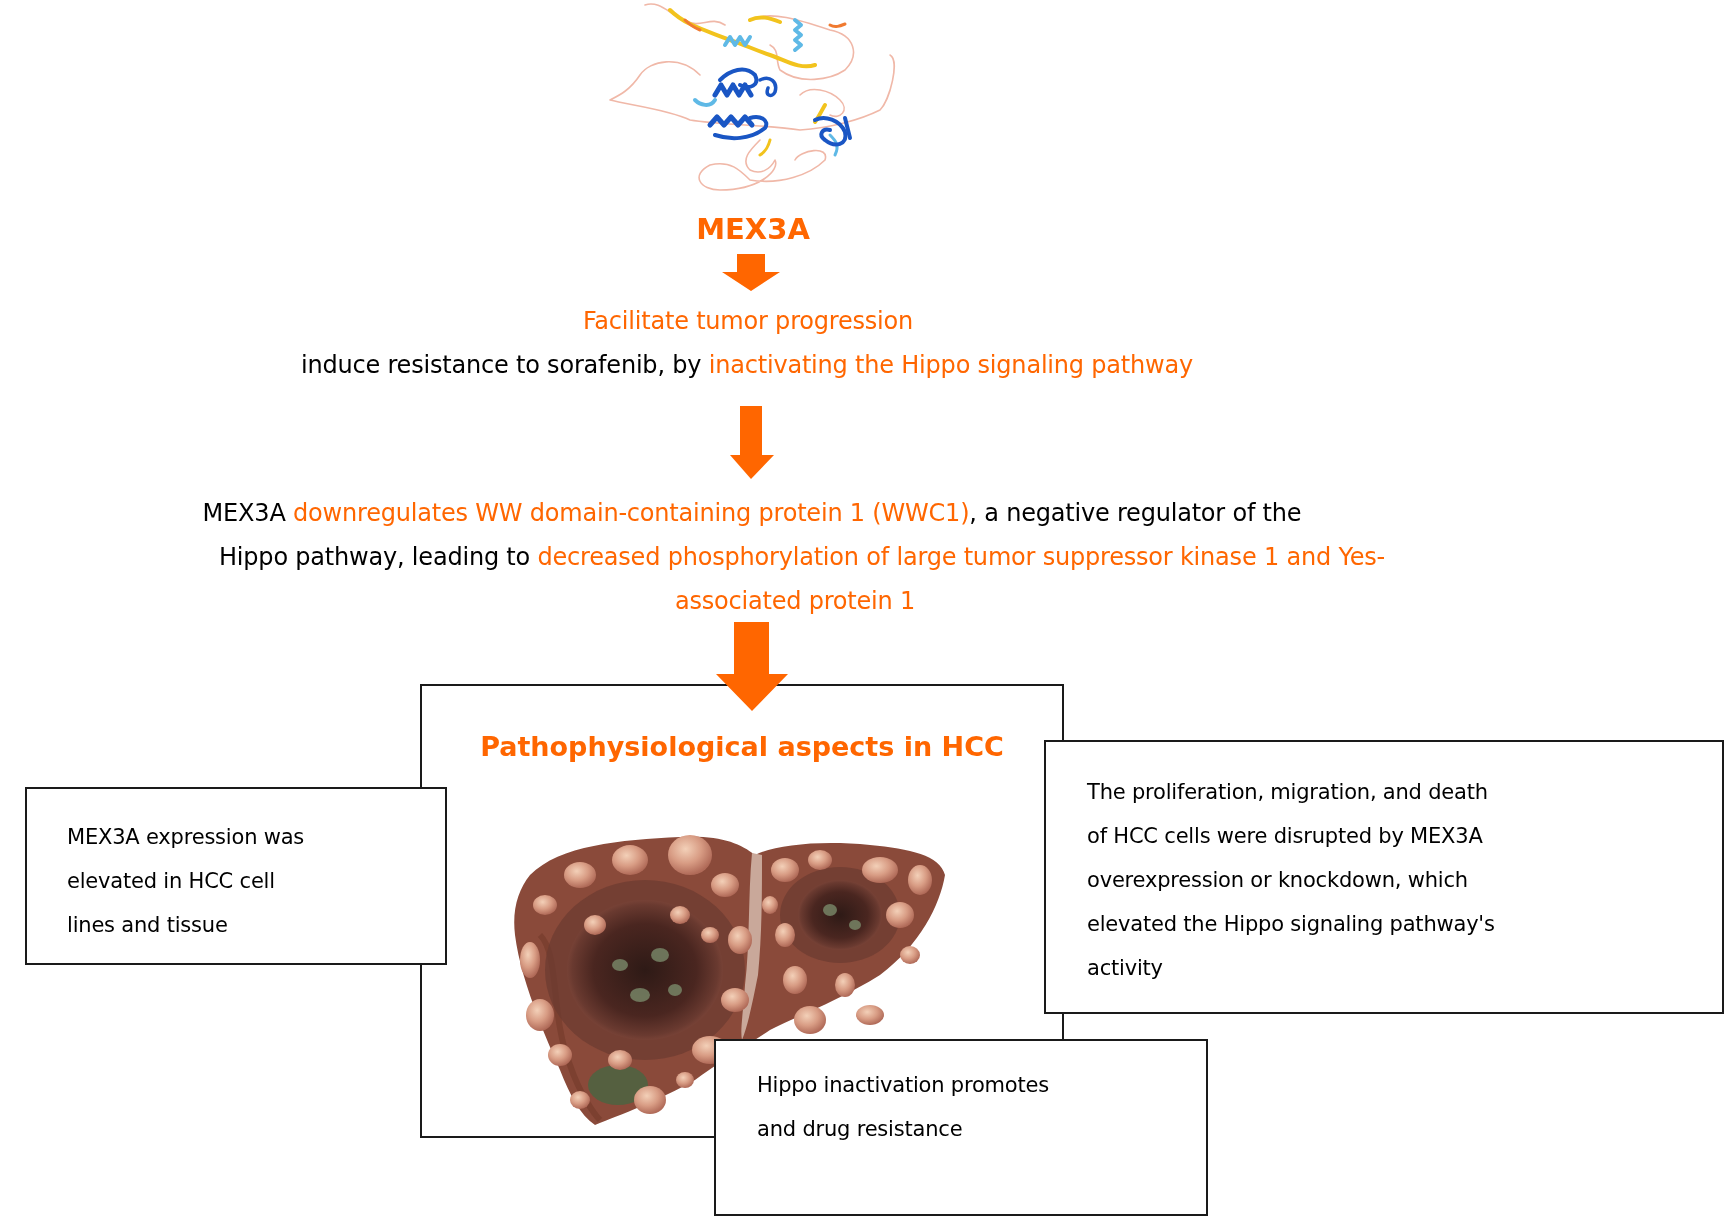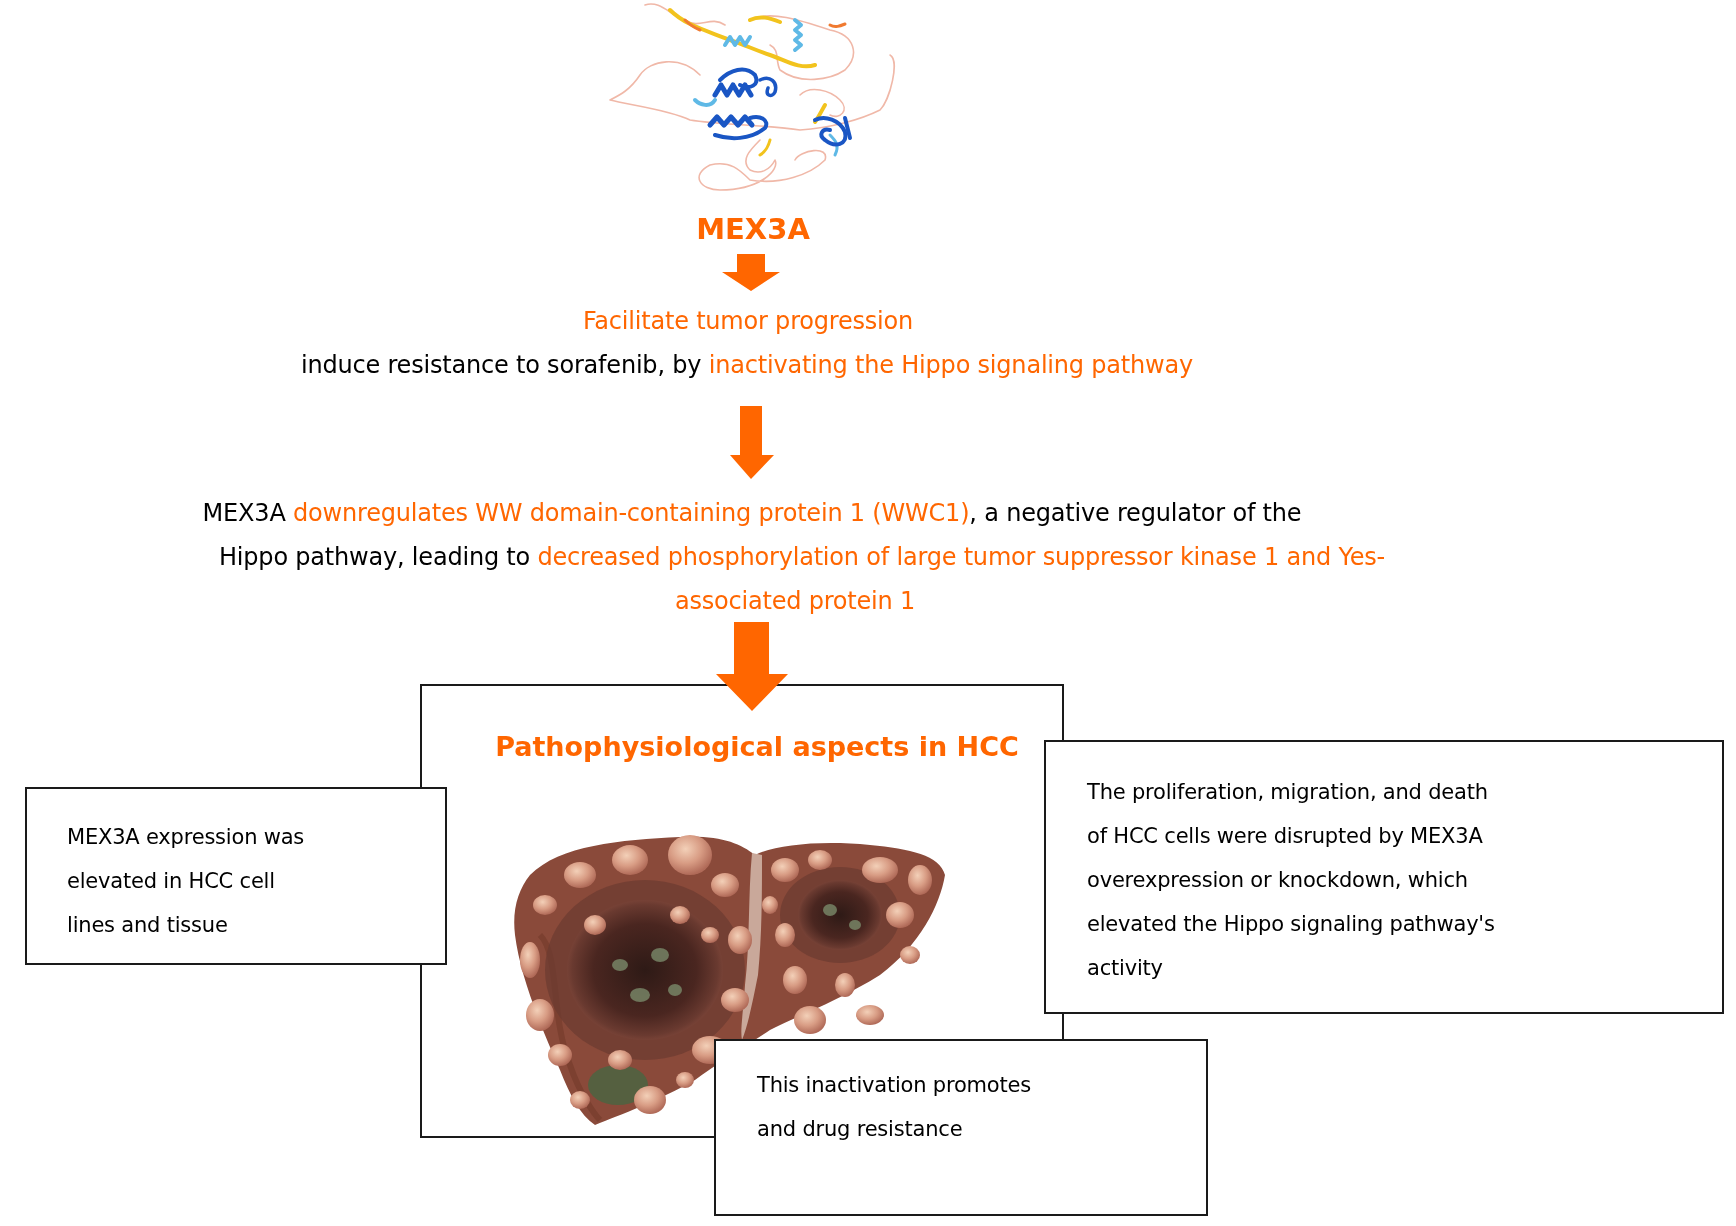--- a/index.html
+++ b/index.html
@@ -69,21 +69,21 @@
   <span>Hippo pathway, leading to </span><span class="orange">decreased phosphorylation of large tumor suppressor kinase 1 and Yes-</span>
 </div>
 <div class="center-line orange t30" style="top:579px;width:1506px;margin-left:42px;">associated protein 1</div>
 
 <div class="box" style="left:420px;top:684px;width:644px;height:454px;"></div>
 
 <svg style="left:715px;top:622px;" width="74" height="90" viewBox="0 0 74 90">
   <polygon points="19,0 54,0 54,52 73,52 37,89 1,52 19,52" fill="#FF6600"></polygon>
 </svg>
 
-<div class="abs orange" style="left:420px;top:727px;width:644px;text-align:center;font-weight:bold;font-size:27px;line-height:40px;white-space:nowrap;padding-left:15px;">Pathophysiological aspects in HCC</div>
+<div class="abs orange" style="left:420px;top:727px;width:644px;text-align:center;font-weight:bold;font-size:27px;line-height:40px;white-space:nowrap;">Pathophysiological aspects in HCC</div>
 
 <svg style="left:500px;top:815px;" width="450" height="315" viewBox="0 0 450 315">
   <defs>
     <radialGradient id="nod" cx="40%" cy="35%" r="65%">
       <stop offset="0%" stop-color="#f3d0b8"></stop>
       <stop offset="55%" stop-color="#d89c84"></stop>
       <stop offset="100%" stop-color="#b06a58"></stop>
     </radialGradient>
     <radialGradient id="tum" cx="50%" cy="50%" r="55%">
       <stop offset="0%" stop-color="#2e1a16"></stop>
@@ -154,15 +154,15 @@
 <div class="box-text" style="left:1087px;top:770px;">
   <div>The proliferation, migration, and death</div>
   <div>of HCC cells were disrupted by MEX3A</div>
   <div>overexpression or knockdown, which</div>
   <div>elevated the Hippo signaling pathway's</div>
   <div>activity</div>
 </div>
 
 <div class="box" style="left:714px;top:1039px;width:494px;height:177px;"></div>
 <div class="box-text" style="left:757px;top:1063px;">
-  <div>This inactivation promotes</div>
+  <div>Hippo inactivation promotes</div>
   <div>and drug resistance</div>
 </div>
 
 </body></html>

